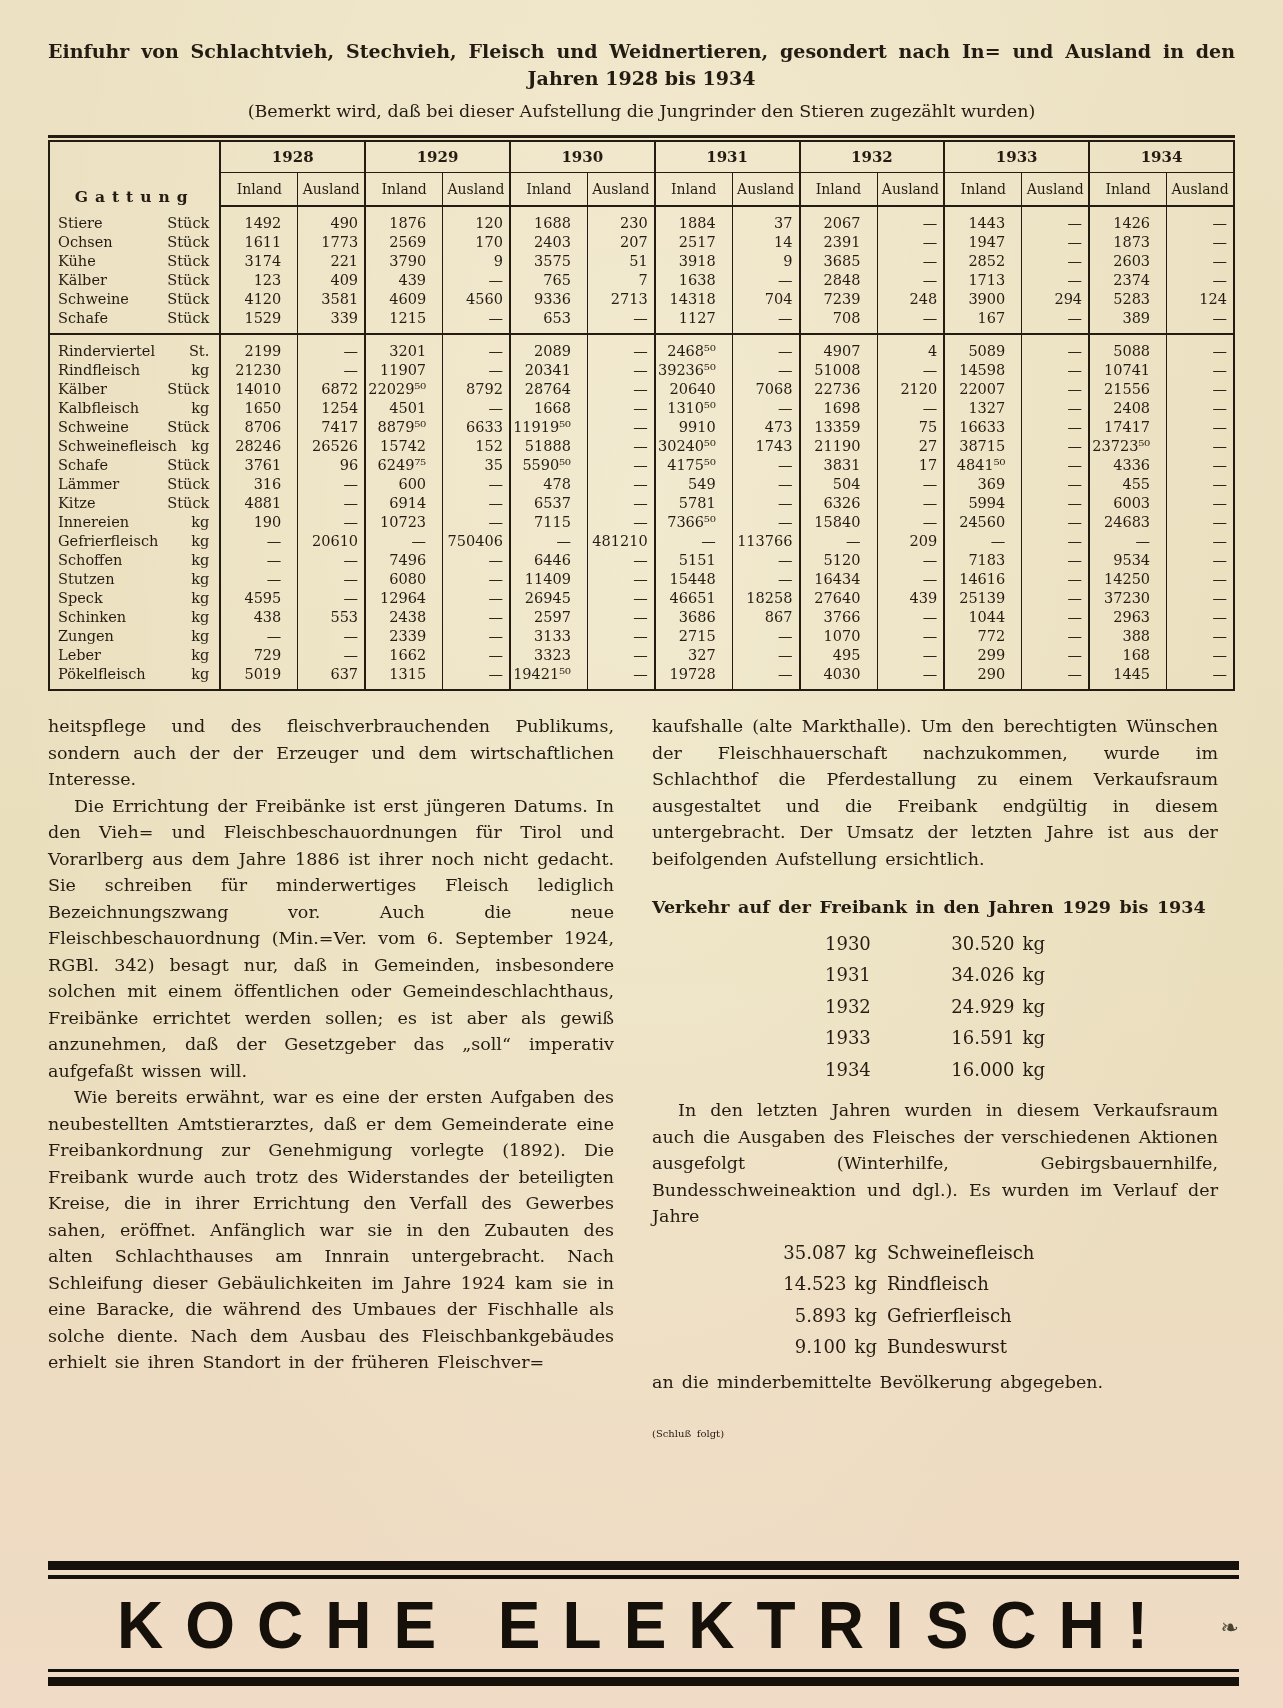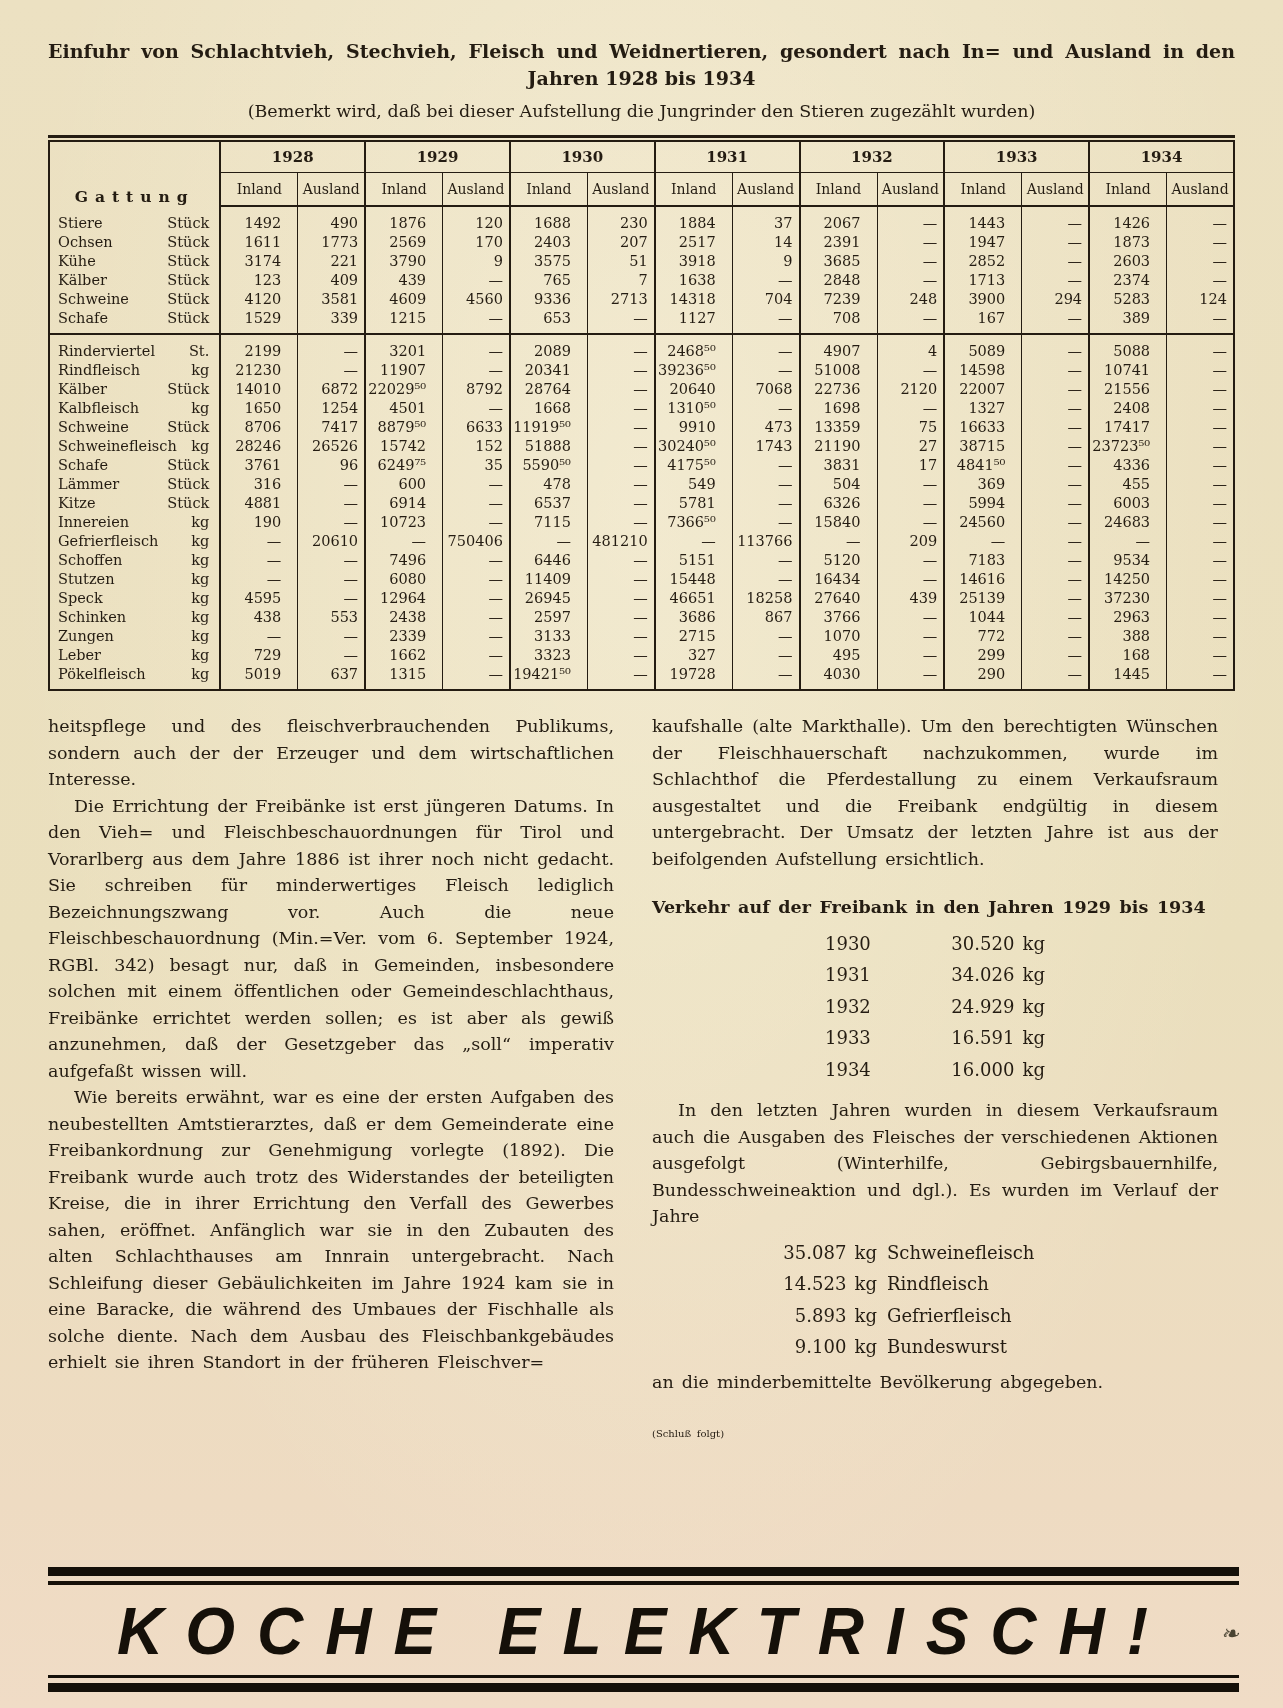--- a/index.html
+++ b/index.html
@@ -56,21 +56,21 @@
   .fb-head{font-weight:bold;margin-top:22px;font-size:17.5px;}
   .fb-list{margin:10px 0 14px 0;display:grid;grid-template-columns:90px 130px;justify-content:center;
     row-gap:5px;font-size:18px;}
   .fb-year{text-align:left;}
   .fb-amt{text-align:right;}
   .amt-list{margin:10px 0 8px 120px;display:grid;grid-template-columns:105px auto;column-gap:10px;
     row-gap:5px;font-size:18px;}
   .amt-num{text-align:right;}
   .signoff{text-align:left;font-size:10px;margin-top:26px;padding-right:10px;}
   
-  .ad{position:absolute;left:48px;right:44px;bottom:16px;font-style:italic;}
+  .ad{position:absolute;left:48px;right:44px;bottom:22px;}
   .rule{background:#151009;}
   .rule.thick{height:9px;}
   .rule.thin{height:3.5px;margin-top:5px;}
   .rule.thin.b{margin-top:0;}
   .rule.thick.b{margin-top:5px;}
   .ad-line{position:relative;text-align:center;padding:14px 0 12px 0;}
   .ad-text{font-family:"Liberation Sans",sans-serif;font-weight:bold;font-size:64px;line-height:1;
     letter-spacing:22px;color:#151009;transform:scaleY(1.05);display:inline-block;}
   .ad-orn{position:absolute;right:0;top:36px;font-size:22px;color:#4a4433;}
 </style>

